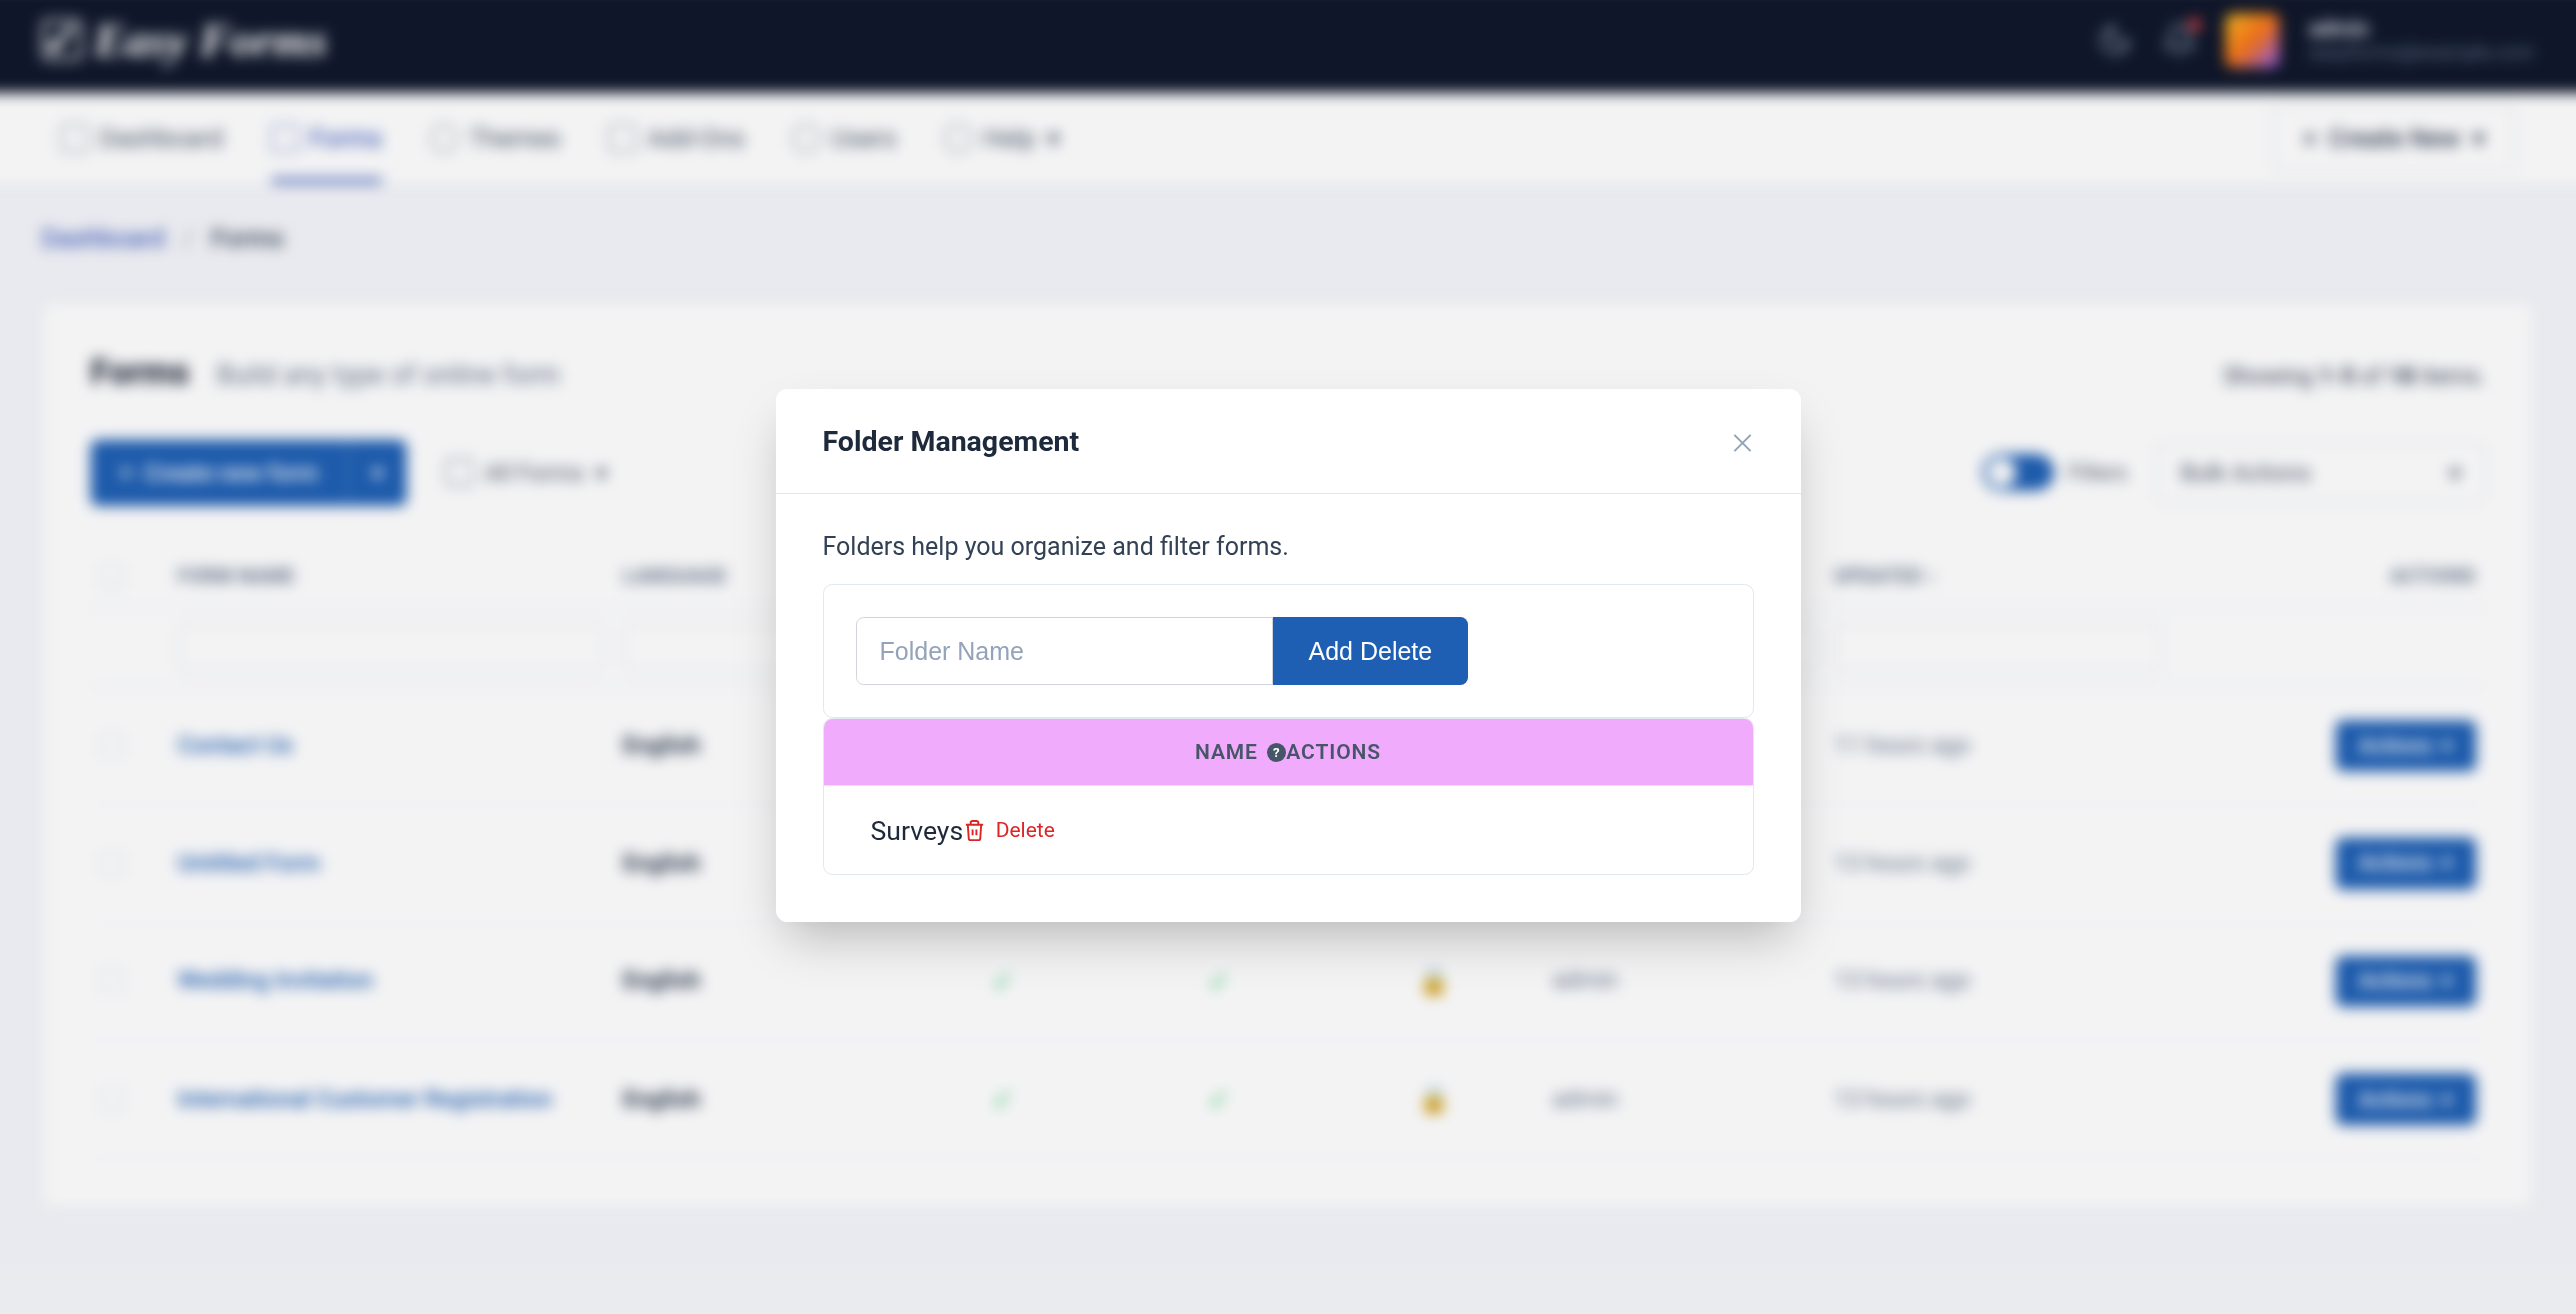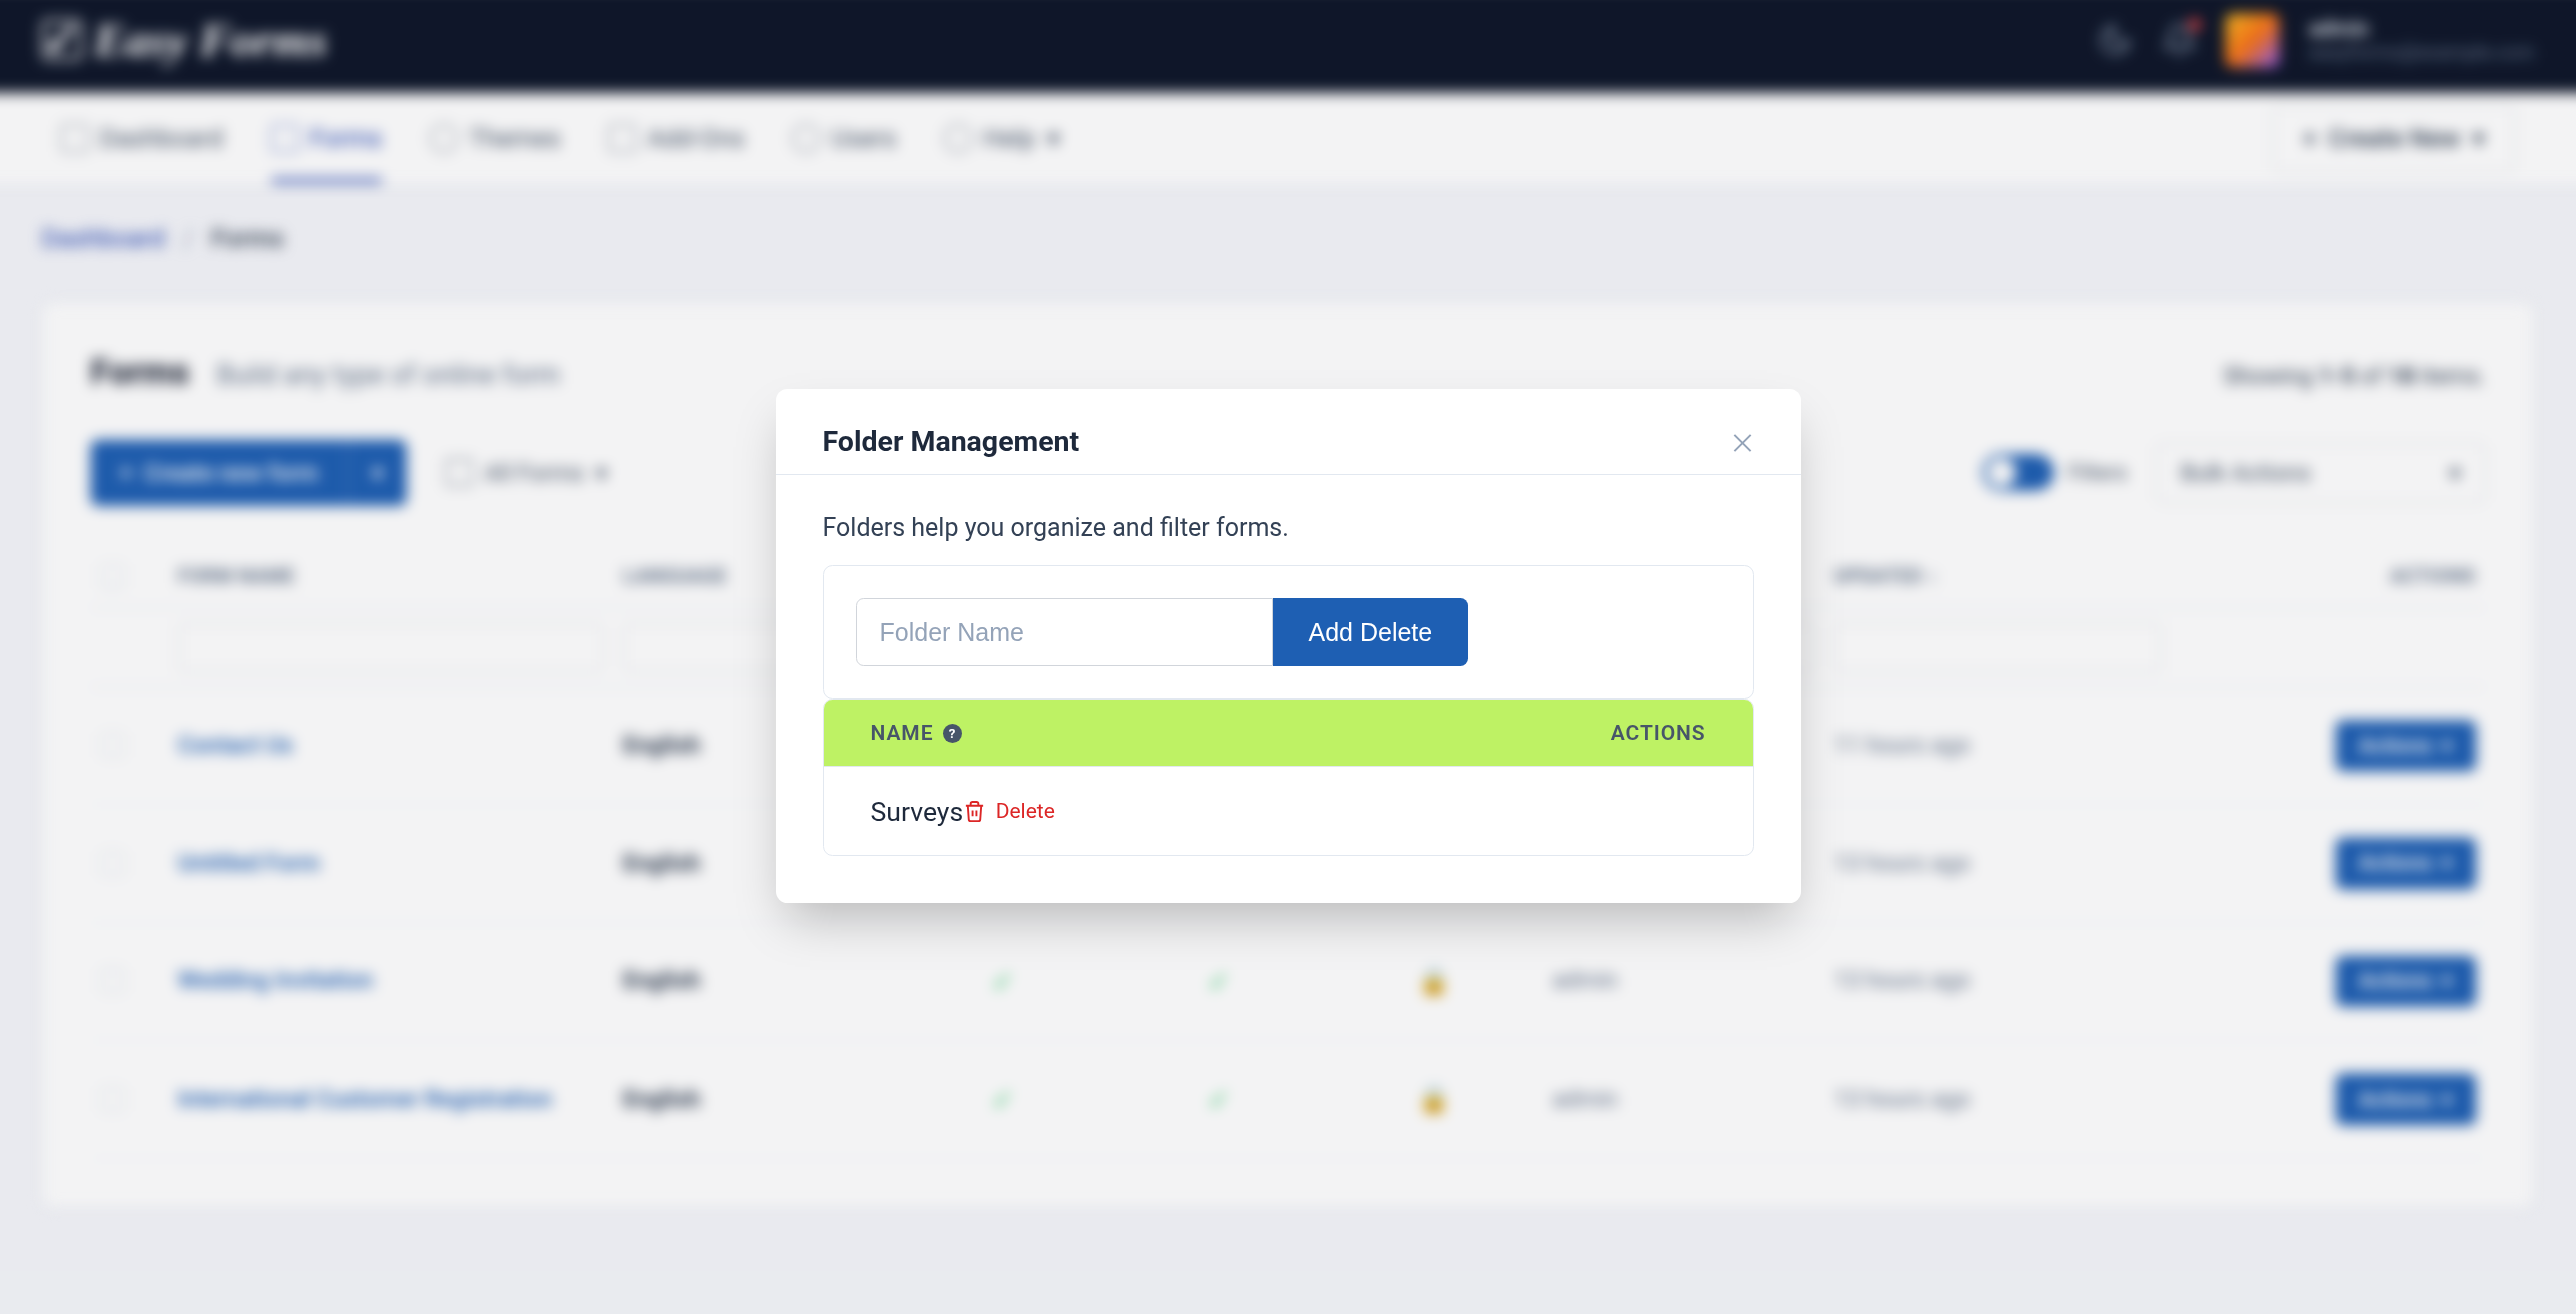--- a/index.html
+++ b/index.html
@@ -270,21 +270,21 @@
   width: 1025px;
   background: #fff;
   border-radius: 11.4px;
   box-shadow: 0 24px 47px -11.4px rgba(0,0,0,0.25);
   overflow: hidden;
 }
 .modal-header {
   display: flex;
   justify-content: space-between;
   align-items: center;
-  padding: 36px 47px 16px;
+  padding: 36px 47px 35px;
   border-bottom: 0.9px solid #e2e8f0;
 }
 .modal-title {
   font-size: 28.5px;
   font-weight: 700;
   color: #1e293b;
 }
 .close-btn {
   width: 23px;
   height: 23px;
@@ -341,23 +341,23 @@
   font-weight: 500;
   cursor: pointer;
 }
 .folders-table {
   border: 0.9px solid #e2e8f0;
   border-radius: 9.5px;
   overflow: hidden;
 }
 .folders-head {
   display: flex;
-  justify-content: space-between;
+  justify-content: center;
   padding: 21px 47px;
-  background: #bef264;
+  background: #f0abfc;
   border-bottom: 0.9px solid #e2e8f0;
   font-size: 21px;
   font-weight: 600;
   letter-spacing: 0.9px;
   color: #475569;
 }
 .folders-head .name-col { display: flex; align-items: center; gap: 9.5px; }
 .help-icon {
   width: 19px; height: 19px; border-radius: 50%; background: #475569; color: #fff;
   display: inline-flex; align-items: center; justify-content: center; font-size: 13.3px; font-weight: 700;

